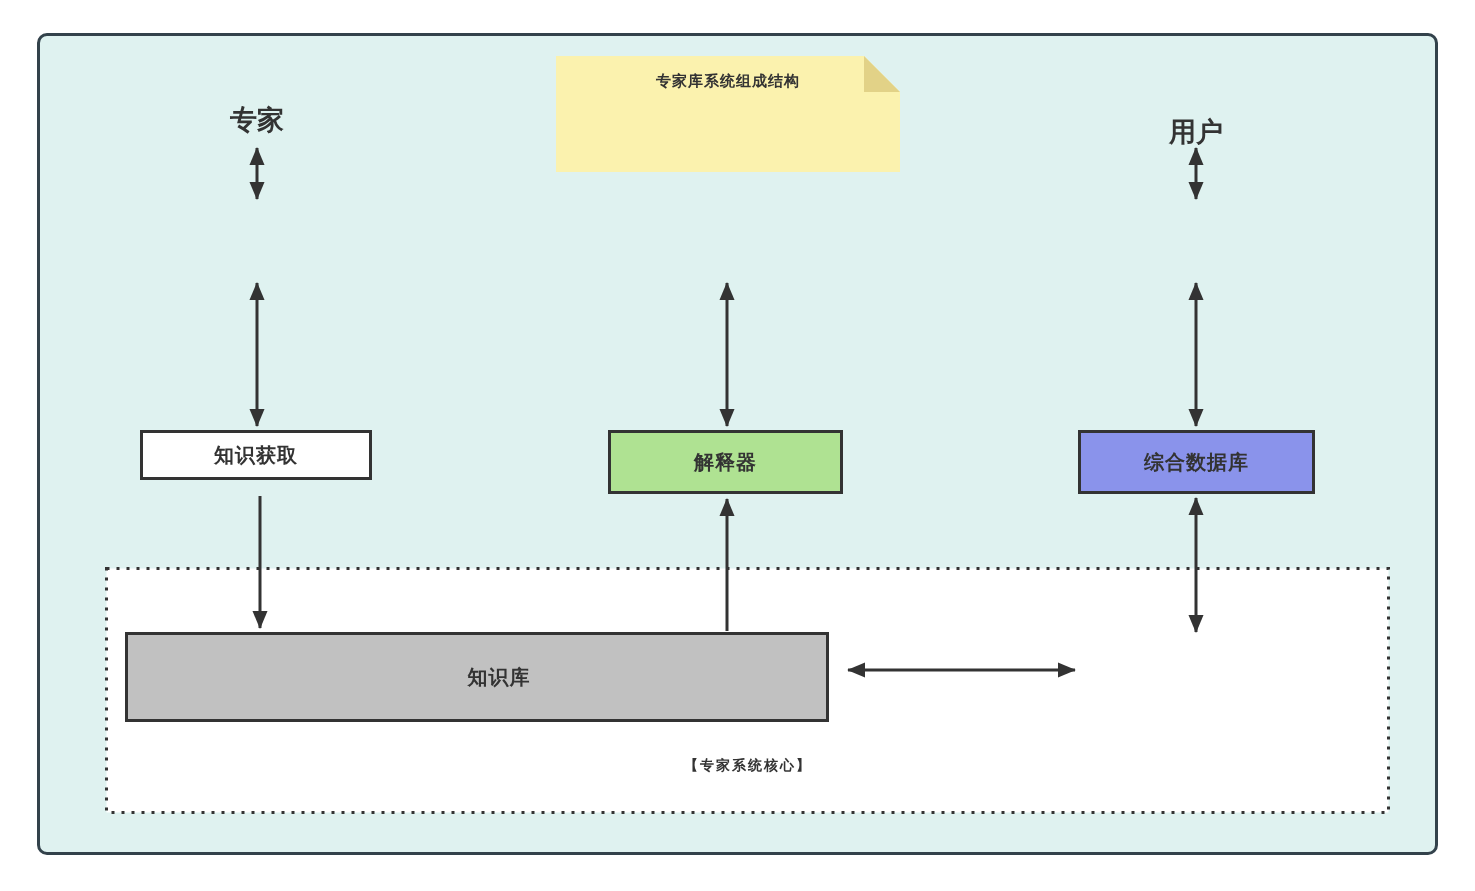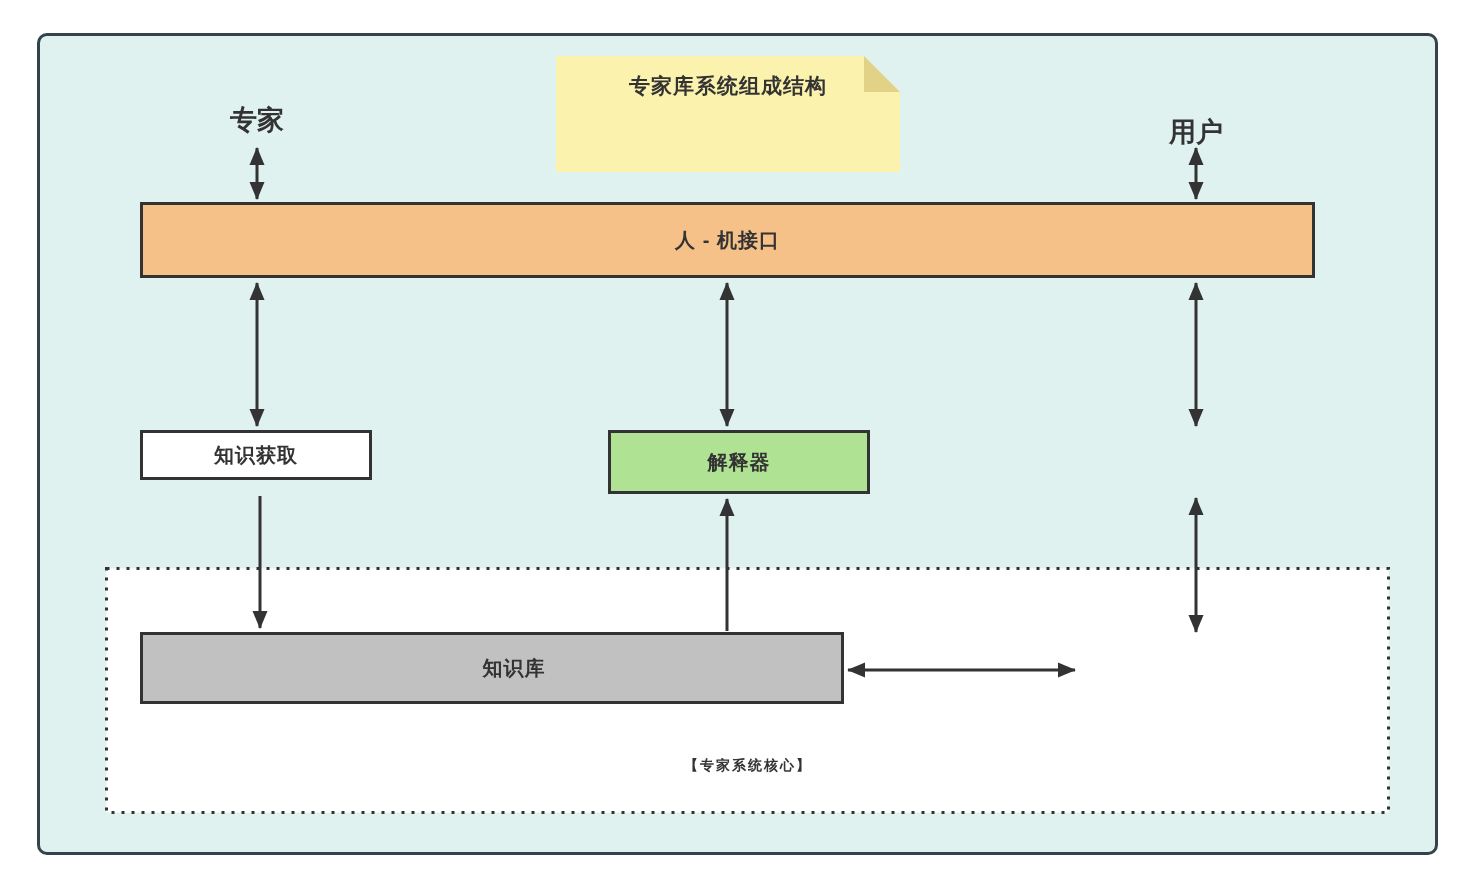--- a/index.html
+++ b/index.html
@@ -8,32 +8,32 @@
   .stage{position:absolute;left:0;top:0;width:1475px;height:891px;}
   .canvas{position:absolute;left:37px;top:33px;width:1401px;height:822px;
           box-sizing:border-box;border:3px solid #33424b;border-radius:10px;}
   .overlay{position:absolute;left:0;top:0;width:1475px;height:891px;pointer-events:none;}
   .node{position:absolute;box-sizing:border-box;border:3px solid #333333;
         display:flex;align-items:center;justify-content:center;
         font-weight:bold;font-size:20px;letter-spacing:1px;}
   .lbl{position:absolute;text-align:center;font-weight:bold;font-size:27px;}
   .interface{left:140px;top:202px;width:1175px;height:76px;}
   .acquisition{left:140px;top:430px;width:232px;height:50px;}
-  .interpreter{left:608px;top:430px;width:262px;height:64px;}
+  .interpreter{left:608px;top:430px;width:235px;height:64px;}
   .database{left:1078px;top:430px;width:237px;height:64px;}
-  .kbase{left:140px;top:632px;width:704px;height:72px;padding-left:44px;}
+  .kbase{left:125px;top:632px;width:704px;height:90px;padding-left:44px;}
   .inference{left:1079px;top:636px;width:236px;height:66px;}
   .expert-lbl{left:197px;top:102px;width:120px;}
   .user-lbl{left:1136px;top:114px;width:120px;}
   .core-lbl{left:573px;top:757px;width:350px;font-size:14px;letter-spacing:2px;}
   .note{position:absolute;left:556px;top:56px;width:344px;height:116px;
         clip-path:polygon(0 0,calc(100% - 36px) 0,100% 36px,100% 100%,0 100%);
         display:flex;flex-direction:column;align-items:center;
         padding-top:16px;box-sizing:border-box;}
-  .note-title{font-weight:bold;font-size:21px;letter-spacing:1px;}
+  .note-title{font-weight:bold;font-size:15px;letter-spacing:1px;}
   .note-author{font-size:21px;margin-top:26px;color:#3d3d3d;letter-spacing:1px;}
   .note-fold{position:absolute;left:864px;top:56px;width:36px;height:36px;
              clip-path:polygon(0 0,100% 100%,0 100%);}
 </style>
 </head>
 <body>
 
 <div class="stage">
 
   <div class="canvas" style="background-color: rgb(223, 242, 240); border-color: rgb(51, 66, 75);"></div>
@@ -59,32 +59,32 @@
   </svg>
 
   <div class="note" style="background-color: rgb(251, 242, 174);">
     <div class="note-title">专家库系统组成结构</div>
   </div>
   <div class="note-fold" style="background-color: rgb(226, 210, 135);"></div>
 
   <div class="lbl expert-lbl">专家</div>
   <div class="lbl user-lbl">用户</div>
 
-  <div class="node interface" style="background-color: rgb(245, 193, 137); border-color: rgb(51, 51, 51);">
-    <span>人 - 机接口</span>
-  </div>
 
   <div class="node acquisition" style="background-color: rgb(255, 255, 255); border-color: rgb(51, 51, 51);">
     <span>知识获取</span>
   </div>
 
   <div class="node interpreter" style="background-color: rgb(175, 226, 146); border-color: rgb(51, 51, 51);">
     <span>解释器</span>
   </div>
 
+  <div class="node database" style="background-color: rgb(138, 147, 235); border-color: rgb(51, 51, 51);">
+    <span>综合数据库</span>
+  </div>
 
   <div class="node kbase" style="background-color: rgb(193, 193, 193); border-color: rgb(51, 51, 51);">
     <span>知识库</span>
   </div>
 
 
   <div class="lbl core-lbl">【专家系统核心】</div>
 
 </div>
 

